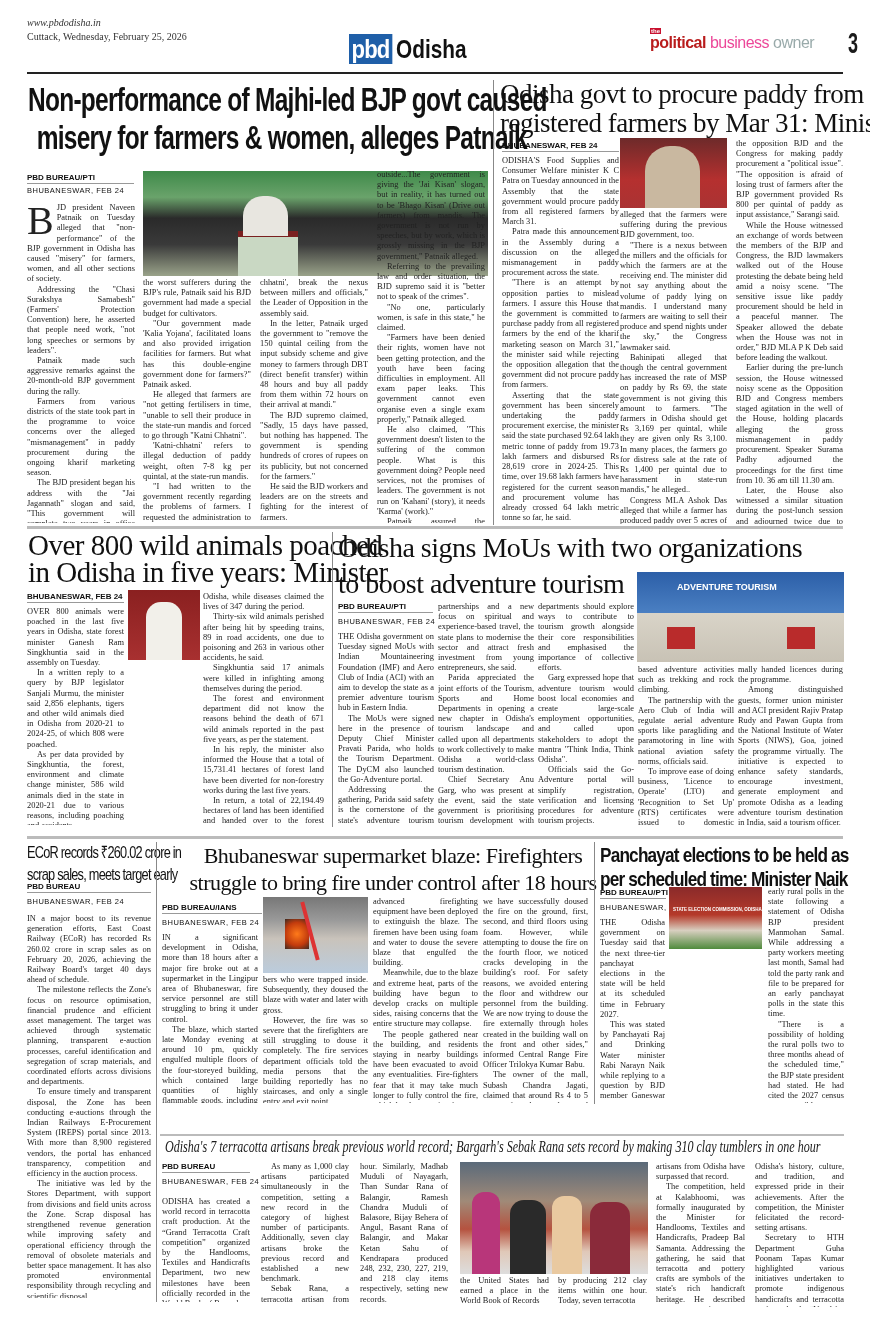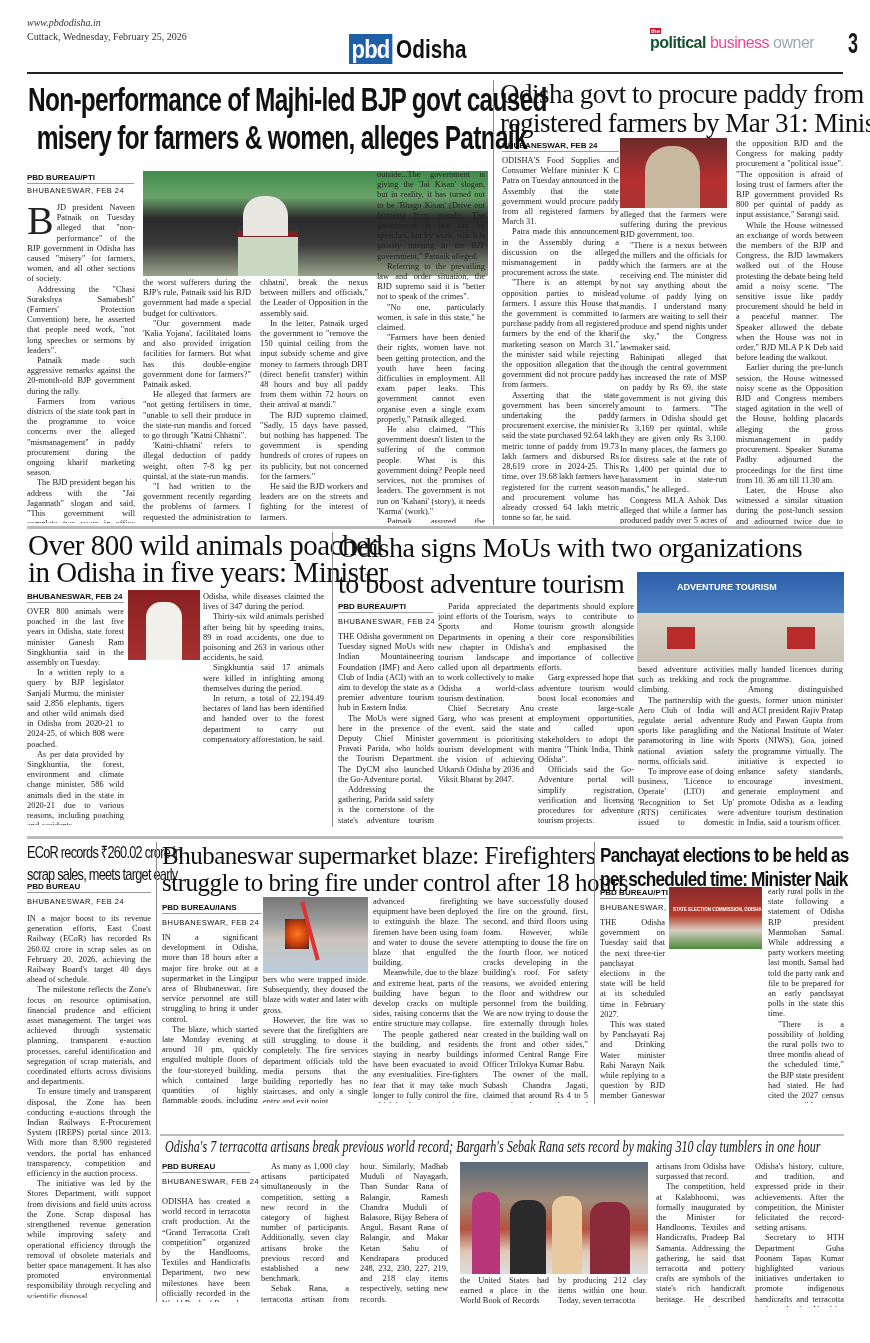--- a/index.html
+++ b/index.html
@@ -5,21 +5,21 @@
   *{box-sizing:border-box;margin:0;padding:0}
   body{width:870px;height:1343px;background:#fff;font-family:"Liberation Serif",serif;color:#1a1a1a;overflow:hidden;position:relative}
   .abs{position:absolute}
   .masthead-left{left:27px;top:16px;font-size:10px;line-height:14px;font-family:"Liberation Serif",serif;color:#333}
   .masthead-left .url{font-style:italic}
   .logo{left:349px;top:30px;height:34px;display:flex;align-items:flex-end}
   .logo .pbd{background:#1f5fa8;color:#fff;font-family:"Liberation Sans",sans-serif;font-weight:bold;font-size:26px;line-height:30px;padding:0 3px;letter-spacing:-1px;transform:scaleX(.85);transform-origin:left}
   .logo .od{font-family:"Liberation Sans",sans-serif;font-weight:bold;font-size:26px;line-height:30px;margin-left:-4px;transform:scaleX(.8);transform-origin:left;color:#111}
   .brand{left:650px;top:34px;display:flex;align-items:flex-end;gap:4px}
   .brand .the{position:absolute;left:0;top:-6px;background:#c8102e;color:#fff;font-size:6px;font-family:"Liberation Sans",sans-serif;font-weight:bold;padding:0 1px}
-  .brand .pol{font-family:"Liberation Sans",sans-serif;font-weight:bold;font-size:16px;color:#14532d;letter-spacing:-.5px}
+  .brand .pol{font-family:"Liberation Sans",sans-serif;font-weight:bold;font-size:16px;color:#b91c1c;letter-spacing:-.5px}
   .brand .bus{font-family:"Liberation Sans",sans-serif;font-weight:normal;font-size:16px;color:#ec4899;letter-spacing:-.5px}
   .brand .daily{font-family:"Liberation Sans",sans-serif;font-size:16px;color:#9aa;letter-spacing:-.5px}
   .pageno{left:848px;top:26px;font-family:"Liberation Sans",sans-serif;font-size:30px;font-weight:bold;transform:scaleX(.6);transform-origin:left}
   .rule-top{left:27px;top:72px;width:816px;height:2px;background:#222}
 
   .hl{font-family:"Liberation Sans",sans-serif;font-weight:bold;color:#111;letter-spacing:-1px}
   .hl-serif{font-family:"Liberation Serif",serif;color:#111;letter-spacing:-.5px}
   .byline{font-family:"Liberation Sans",sans-serif;font-weight:bold;font-size:8px;color:#111}
   .dateline{font-family:"Liberation Sans",sans-serif;font-size:7.5px;letter-spacing:.5px;color:#111}
   .bline-rule{height:1px;background:#999}
@@ -141,20 +141,22 @@
 <div class="abs body col" style="left:27px;top:607px;width:97px;height:218px">
   <p class="first">OVER 800 animals were poached in the last five years in Odisha, state forest minister Ganesh Ram Singkhuntia said in the assembly on Tuesday.</p>
   <p>In a written reply to a query by BJP legislator Sanjali Murmu, the minister said 2,856 elephants, tigers and other wild animals died in Odisha from 2020-21 to 2024-25, of which 808 were poached.</p>
   <p>As per data provided by Singkhuntia, the forest, environment and climate change minister, 586 wild animals died in the state in 2020-21 due to various reasons, including poaching and accidents.</p>
 
 </div>
 <div class="abs body col" style="left:203px;top:592px;width:121px;height:233px">
   <p class="first">Odisha, while diseases claimed the lives of 347 during the period.</p>
   <p>Thirty-six wild animals perished after being hit by speeding trains, 89 in road accidents, one due to poisoning and 263 in various other accidents, he said.</p>
   <p>Singkhuntia said 17 animals were killed in infighting among themselves during the period.</p>
+  <p>The forest and environment department did not know the reasons behind the death of 671 wild animals reported in the past five years, as per the statement.</p>
+  <p>In his reply, the minister also informed the House that a total of 15,731.41 hectares of forest land have been diverted for non-forestry works during the last five years.</p>
   <p>In return, a total of 22,194.49 hectares of land has been identified and handed over to the forest department to carry out compensatory afforestation, he said.</p>
 
 </div>
 <div class="abs vrule" style="left:332px;top:532px;height:295px"></div>
 
 <div class="abs hl-serif" style="left:338px;top:530px;width:532px;font-size:28px;line-height:36px;white-space:nowrap">
   <div>Odisha signs MoUs with two organizations</div>
   <div>to boost adventure tourism</div>
 </div>
 <div class="abs byline" style="left:338px;top:602px">PBD BUREAU/PTI</div>
@@ -164,20 +166,21 @@
   <div style="position:absolute;left:40px;top:10px;color:#fff;font-family:'Liberation Sans',sans-serif;font-weight:bold;font-size:9px">ADVENTURE TOURISM</div>
   <div style="position:absolute;left:30px;top:55px;width:28px;height:22px;background:#b92b2b"></div>
   <div style="position:absolute;left:150px;top:55px;width:28px;height:22px;background:#b92b2b"></div>
 </div>
 <div class="abs body col" style="left:338px;top:632px;width:96px;height:195px">
   <p class="first">THE Odisha government on Tuesday signed MoUs with Indian Mountaineering Foundation (IMF) and Aero Club of India (ACI) with an aim to develop the state as a premier adventure tourism hub in Eastern India.</p>
   <p>The MoUs were signed here in the presence of Deputy Chief Minister Pravati Parida, who holds the Tourism Department. The DyCM also launched the Go-Adventure portal.</p>
   <p>Addressing the gathering, Parida said safety is the cornerstone of the state's adventure tourism expansion. Through international</p>
 </div>
 <div class="abs body col" style="left:438px;top:602px;width:96px;height:225px">
+  <p class="first">partnerships and a new focus on spiritual and experience-based travel, the state plans to modernise the sector and attract fresh investment from young entrepreneurs, she said.</p>
   <p>Parida appreciated the joint efforts of the Tourism, Sports and Home Departments in opening a new chapter in Odisha's tourism landscape and called upon all departments to work collectively to make Odisha a world-class tourism destination.</p>
   <p>Chief Secretary Anu Garg, who was present at the event, said the state government is prioritising tourism development with the vision of achieving Utkarsh Odisha by 2036 and Viksit Bharat by 2047.</p>
 
 </div>
 <div class="abs body col" style="left:538px;top:602px;width:96px;height:225px">
   <p class="first">departments should explore ways to contribute to tourism growth alongside their core responsibilities and emphasised the importance of collective efforts.</p>
   <p>Garg expressed hope that adventure tourism would boost local economies and create large-scale employment opportunities, and called upon stakeholders to adopt the mantra "Think India, Think Odisha".</p>
   <p>Officials said the Go-Adventure portal will simplify registration, verification and licensing procedures for adventure tourism projects.</p>
   <p>The MoU with the IMF is expected to strengthen safety audits and training programmes for land-</p>
 </div>
@@ -202,21 +205,21 @@
 <div class="abs dateline" style="left:27px;top:897px">BHUBANESWAR, FEB 24</div>
 <div class="abs body col" style="left:27px;top:914px;width:124px;height:384px">
   <p class="first">IN a major boost to its revenue generation efforts, East Coast Railway (ECoR) has recorded Rs 260.02 crore in scrap sales as on February 20, 2026, achieving the Railway Board's target 40 days ahead of schedule.</p>
   <p>The milestone reflects the Zone's focus on resource optimisation, financial prudence and efficient asset management. The target was achieved through systematic planning, transparent e-auction processes, careful identification and segregation of scrap materials, and coordinated efforts across divisions and departments.</p>
   <p>To ensure timely and transparent disposal, the Zone has been conducting e-auctions through the Indian Railways E-Procurement System (IREPS) portal since 2013. With more than 8,900 registered vendors, the portal has enhanced transparency, competition and efficiency in the auction process.</p>
   <p>The initiative was led by the Stores Department, with support from divisions and field units across the Zone. Scrap disposal has strengthened revenue generation while improving safety and operational efficiency through the removal of obsolete materials and better space management. It has also promoted environmental responsibility through recycling and scientific disposal.</p>
 
 </div>
 <div class="abs vrule" style="left:156px;top:842px;height:460px"></div>
 
-<div class="abs hl-serif" style="left:162px;top:842px;width:430px;font-size:25px;line-height:27px;white-space:nowrap;text-align:right">
+<div class="abs hl-serif" style="left:178px;top:842px;width:430px;font-size:22px;line-height:27px;white-space:nowrap;text-align:center">
   <div>Bhubaneswar supermarket blaze: Firefighters</div>
   <div>struggle to bring fire under control after 18 hours</div>
 </div>
 <div class="abs byline" style="left:162px;top:903px">PBD BUREAU/IANS</div>
 <div class="abs bline-rule" style="left:162px;top:913px;width:100px"></div>
 <div class="abs dateline" style="left:162px;top:918px">BHUBANESWAR, FEB 24</div>
 <div class="abs photo" style="left:263px;top:897px;width:105px;height:76px;background:linear-gradient(180deg,#777 0%,#999 30%,#c9c3bb 55%,#bcd 100%)">
   <div style="position:absolute;left:22px;top:22px;width:24px;height:30px;background:radial-gradient(circle,#ff7a1a,#c23b0d 60%,#3a2a22)"></div>
   <div style="position:absolute;left:45px;top:4px;width:4px;height:60px;background:#d33;transform:rotate(-15deg)"></div>
 </div>

